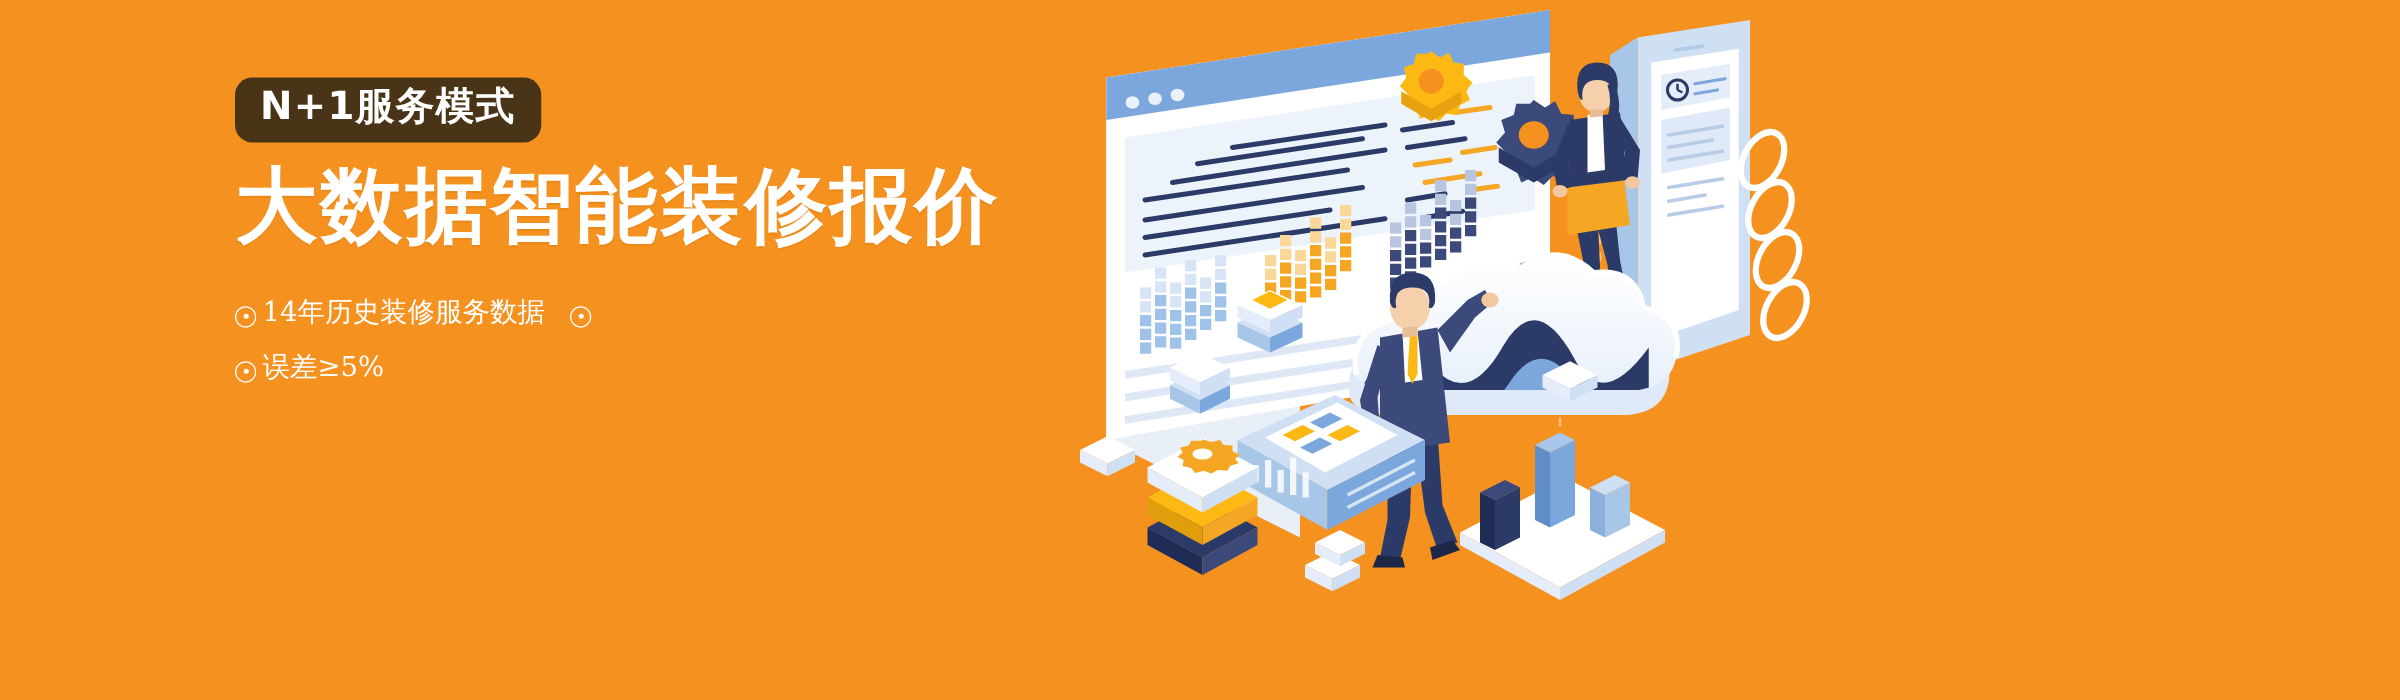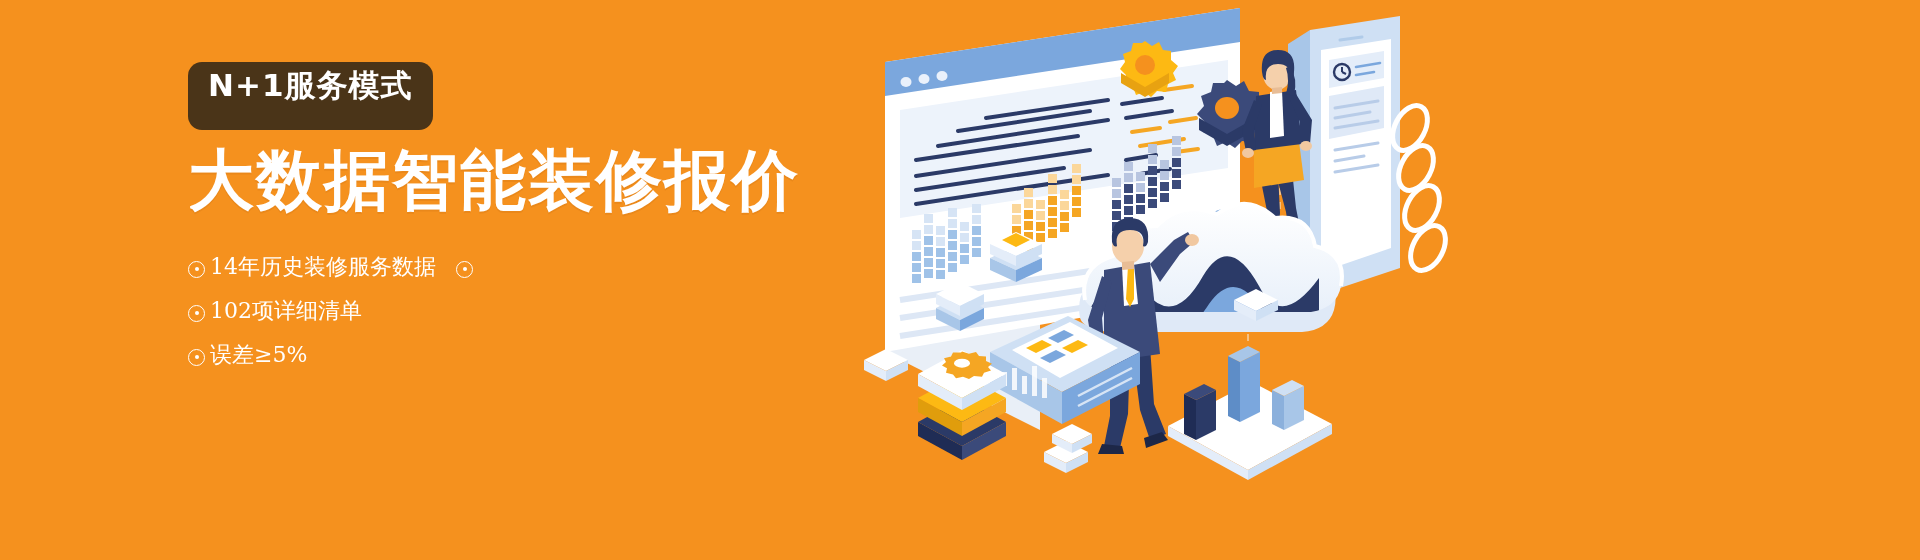--- a/index.html
+++ b/index.html
@@ -17,21 +17,21 @@
 
   
   #text-block{
     position:absolute;left:188px;top:62px;width:680px;
   }
   #badge{
     display:inline-block;
     background:#4a3418;
     color:#ffffff;
     border-radius:14px;
-    padding:7px 20px 28px 20px;
+    padding:7px 20px 12px 20px;
     font-size:31px;
     line-height:1.05;
     letter-spacing:1px;
     font-weight:700;
     font-family:"DejaVu Sans","Liberation Sans",sans-serif;
     white-space:nowrap;
   }
   #headline{
     margin-top:18px;
     color:#ffffff;
@@ -96,24 +96,20 @@
     <div id="badge">N+1服务模式</div>
 
     <div id="headline">大数据智能装修报价</div>
 
     <div id="bullets">
 
       <div class="bullet-col col-left">
         <div class="bullet">
           <span class="dot"></span>
           <span class="txt">14年历史装修服务数据</span>
-        </div>
-        <div class="bullet">
-          <span class="dot"></span>
-          <span class="txt">102项详细清单</span>
         </div>
         <div class="bullet">
           <span class="dot"></span>
           <span class="txt">误差≥5%</span>
         </div>
       </div>
 
       <div class="bullet-col col-right">
         <div class="bullet">
           <span class="dot"></span>

